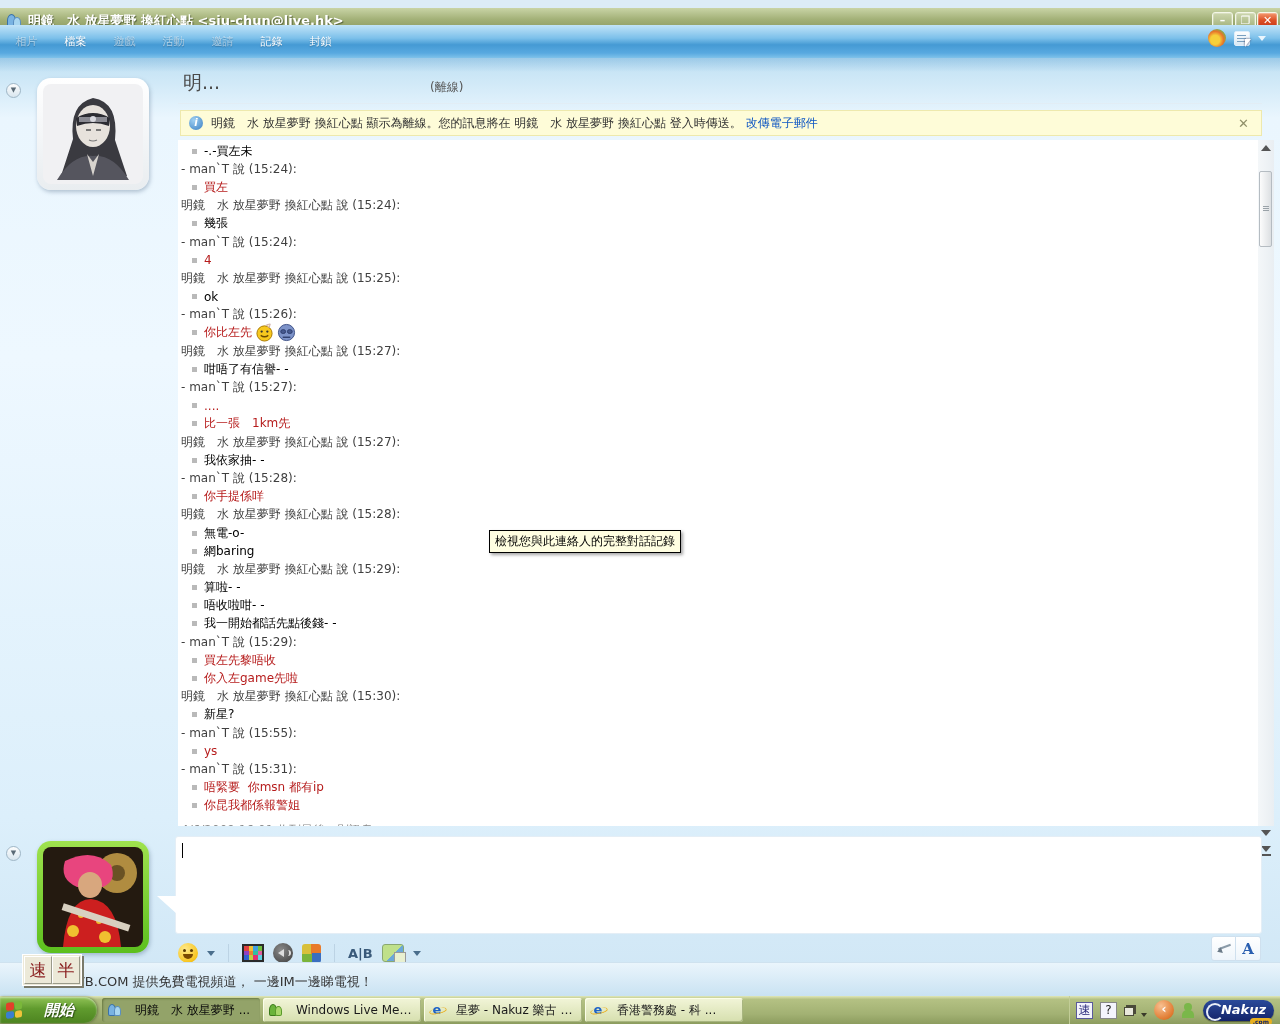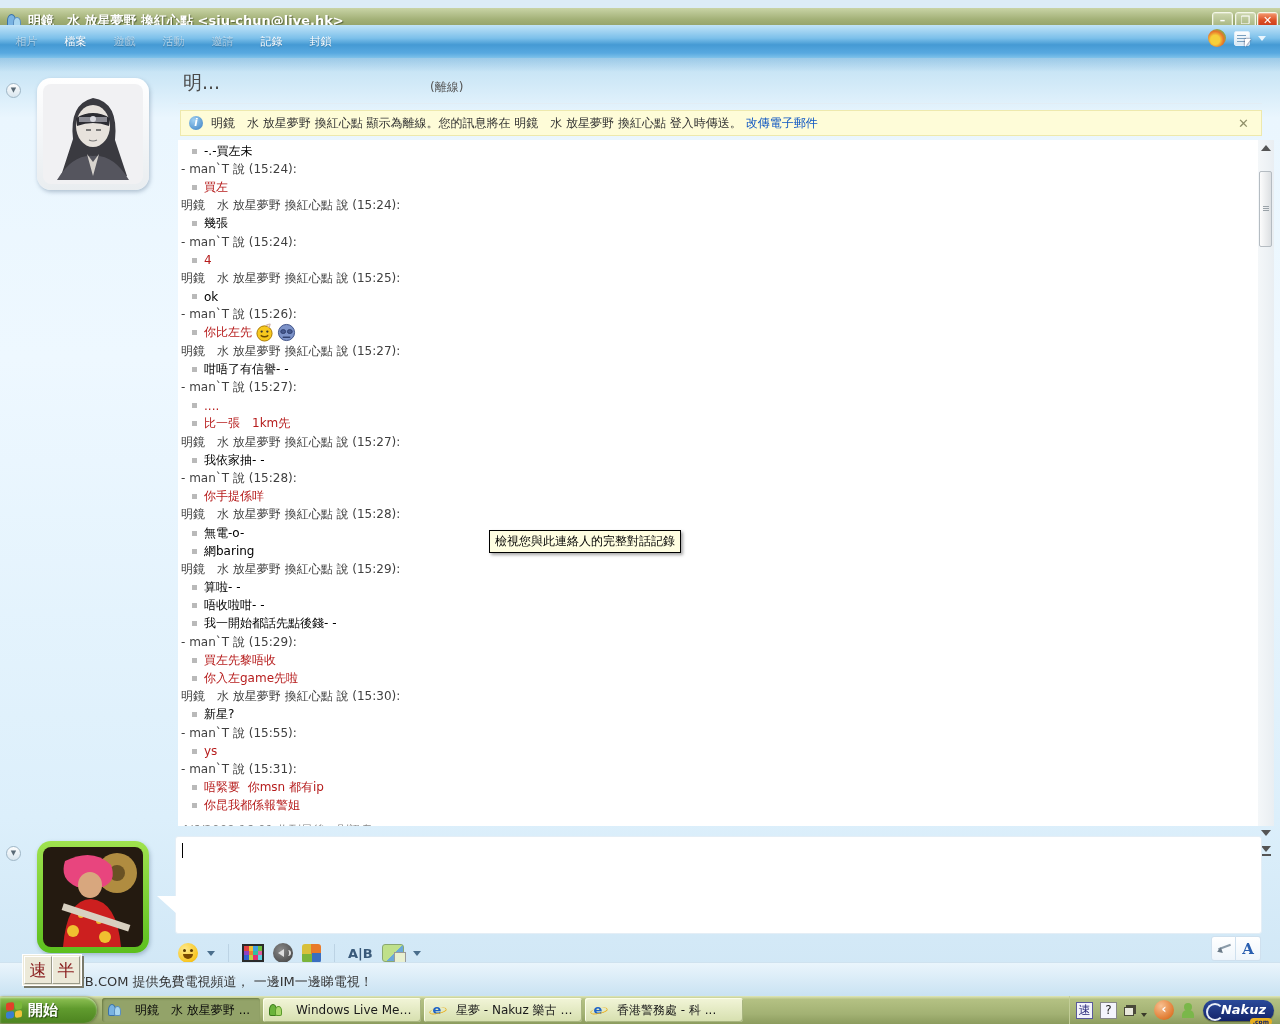--- a/index.html
+++ b/index.html
@@ -119,21 +119,21 @@
   #ime{position:absolute;left:22px;top:954px;display:flex;background:#ece9d8;border:1px solid #fff;
     box-shadow:2px 2px 0 #7a7a6a;padding:1px;}
   .imekey{width:28px;height:28px;background:#ece9d8;border:1px solid;border-color:#fff #9a9a8a #9a9a8a #fff;
     color:#8a2020;font-size:17px;line-height:26px;text-align:center;}
 
   
   #taskbar{position:absolute;left:0;top:996px;width:1280px;height:28px;
     background:linear-gradient(#e0e7b8,#b4c183 12%,#a2b173 65%,#8c9c5e);display:flex;align-items:center;}
   #startbtn{height:26px;width:97px;margin-top:0;border-radius:0 14px 14px 0;display:flex;align-items:center;padding:0 10px 0 6px;
     background:linear-gradient(#91c356,#609b2e 45%,#4d8420);box-shadow:inset 0 1px 2px rgba(255,255,255,.5),1px 0 3px rgba(40,60,20,.5);}
-  #start-label{color:#fff;font-size:15px;font-weight:bold;text-shadow:1px 1px 1px #2a4a10;margin-left:6px;}
+  #start-label{color:#fff;font-size:15px;font-weight:bold;font-style:italic;text-shadow:1px 1px 1px #2a4a10;margin-left:22px;}
   .winflag{width:16px;height:16px;display:grid;grid-template-columns:1fr 1fr;grid-template-rows:1fr 1fr;gap:1px;transform:skewY(-6deg);}
   .winflag i{border-radius:2px;}
   .winflag .r{background:#e33f2a;} .winflag .g{background:#7ab73a;} .winflag .bl{background:#3a7fd0;} .winflag .y{background:#efc33a;}
   #tasks{display:flex;gap:3px;margin-left:5px;}
   .task{width:158px;height:24px;border-radius:3px;display:flex;align-items:center;padding:0 6px;font-size:12px;color:#1a1a1a;
     background:linear-gradient(#f2f5d8,#d6dfae);box-shadow:inset 1px 1px 0 #fbfde9, inset -1px -1px 0 #a8b580;white-space:nowrap;overflow:hidden;}
   .task.active{background:#93a369;box-shadow:inset 1px 1px 2px #6a7a44;color:#0a0a0a;}
   .task .lbl{overflow:hidden;text-overflow:ellipsis;margin-left:12px;}
   .ie-icon{width:14px;height:14px;border-radius:50%;color:#1e63c8;font-weight:bold;font-size:13px;line-height:13px;text-align:center;position:relative;flex:0 0 auto;}
   .ie-icon::after{content:"";position:absolute;left:-1px;top:5px;width:16px;height:5px;border:1.5px solid #e8b020;border-top:none;border-radius:50%;transform:rotate(-12deg);}

